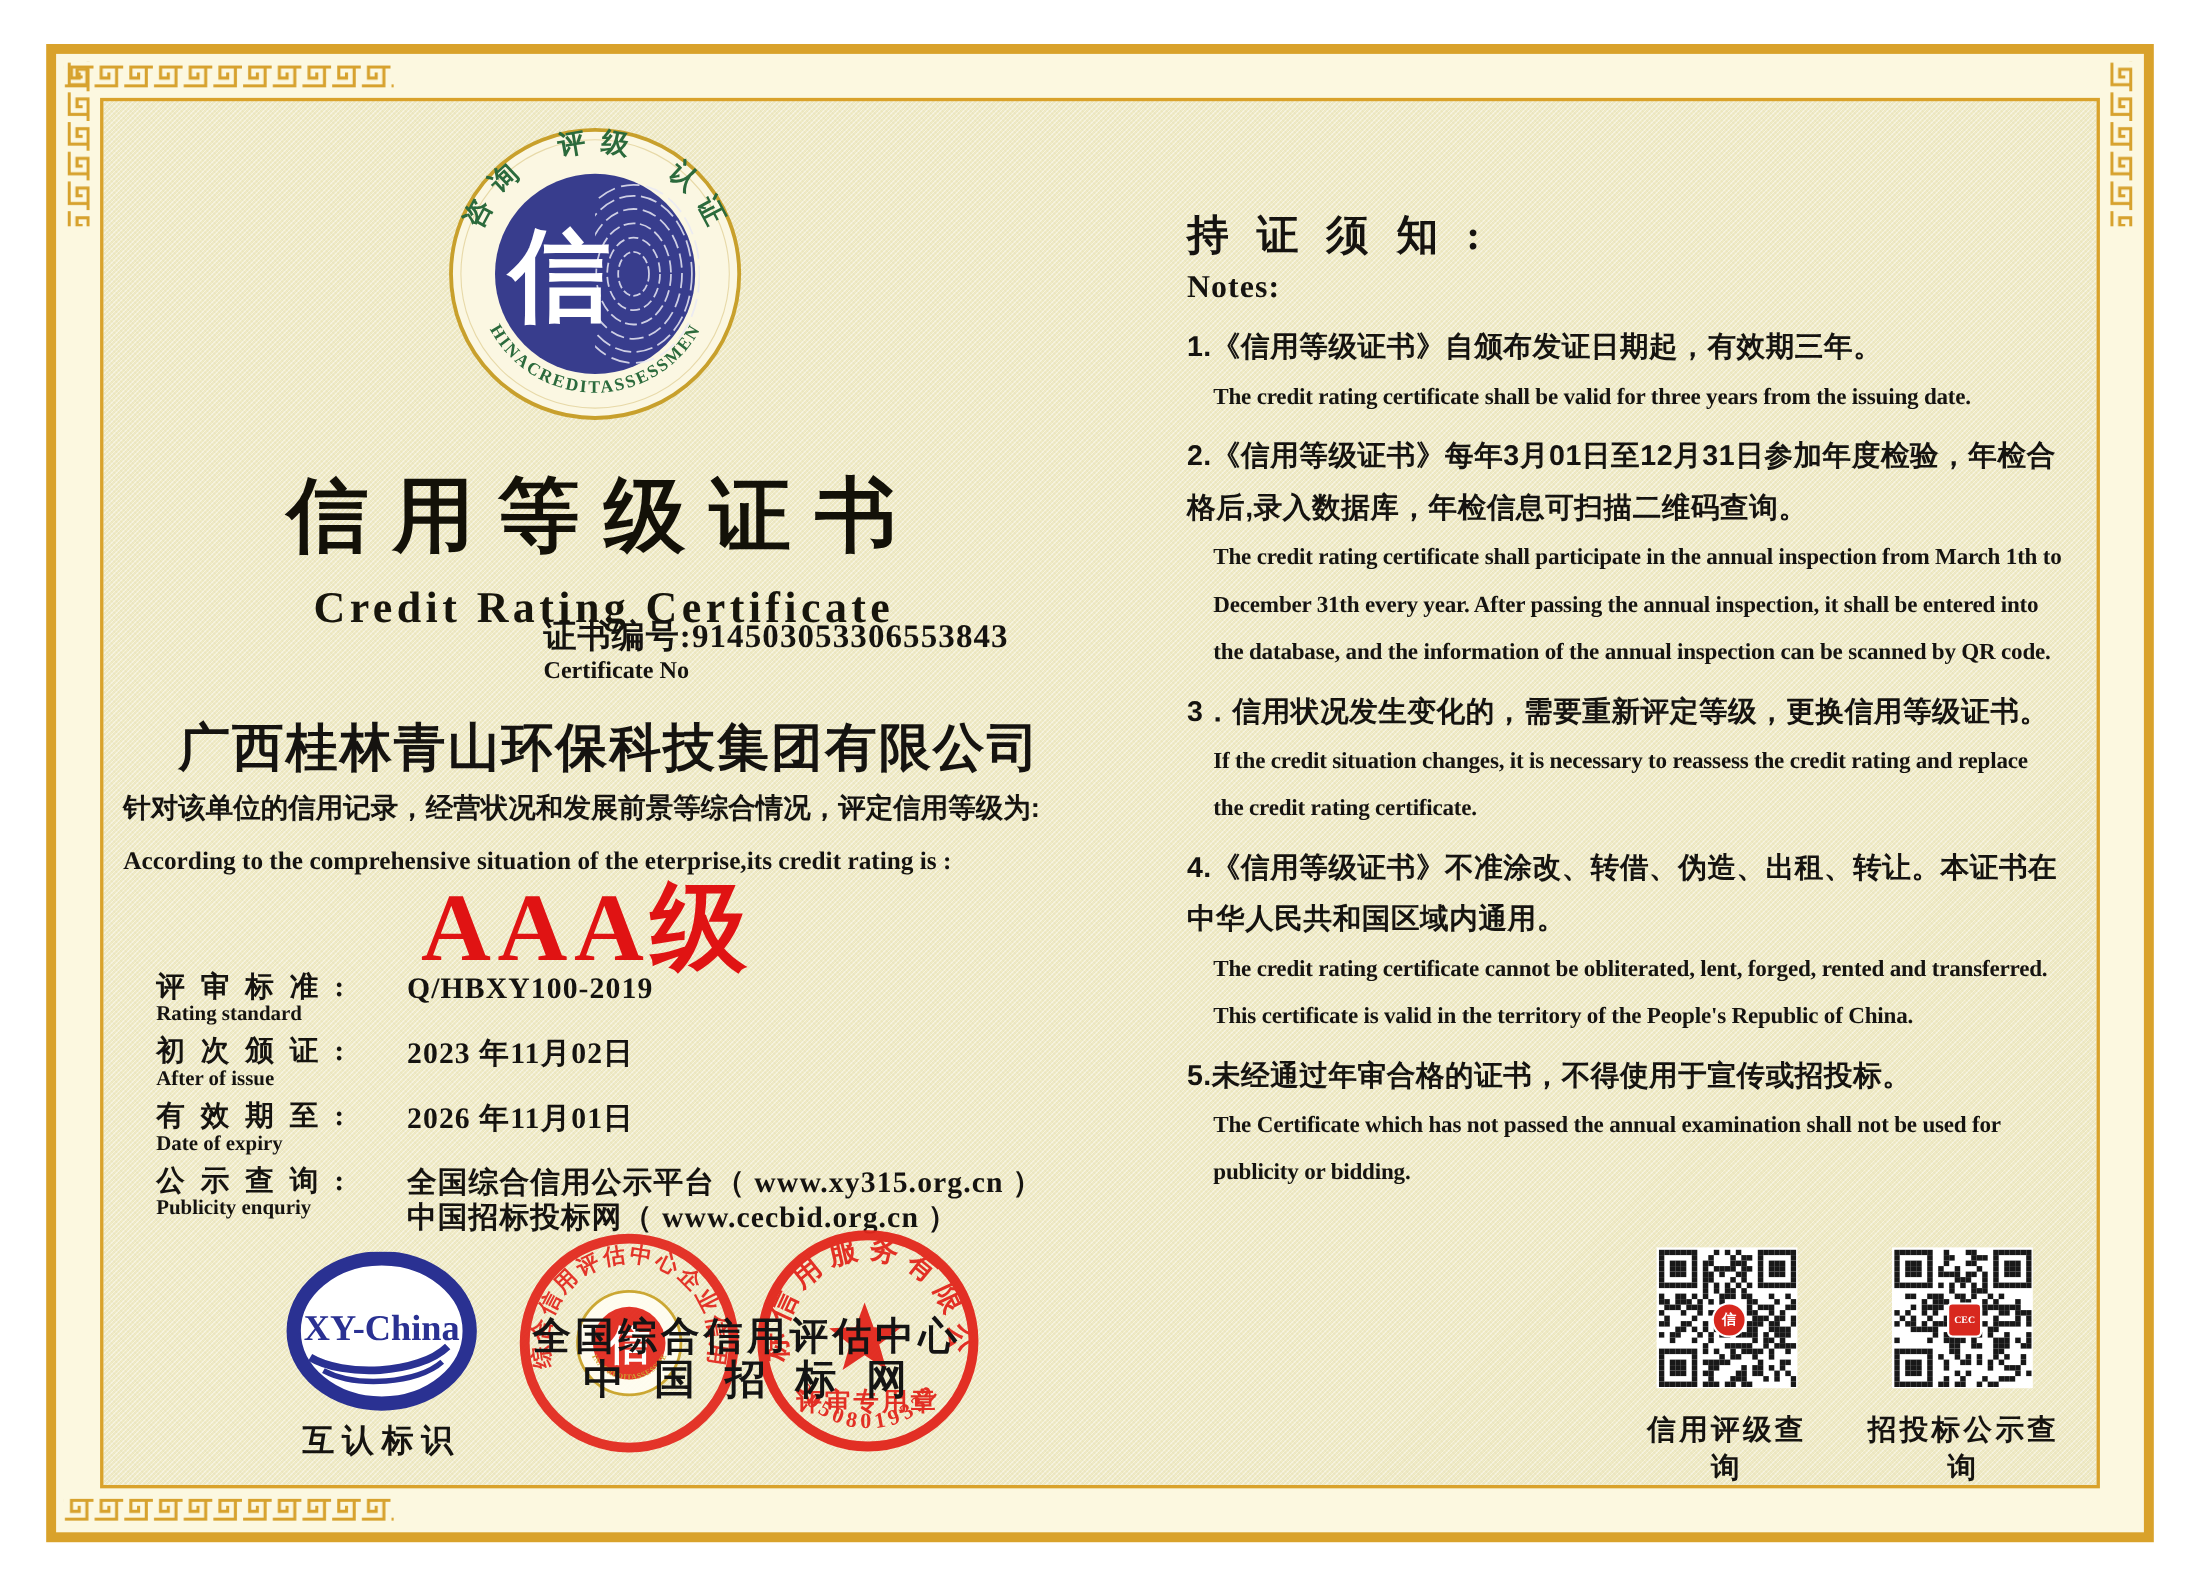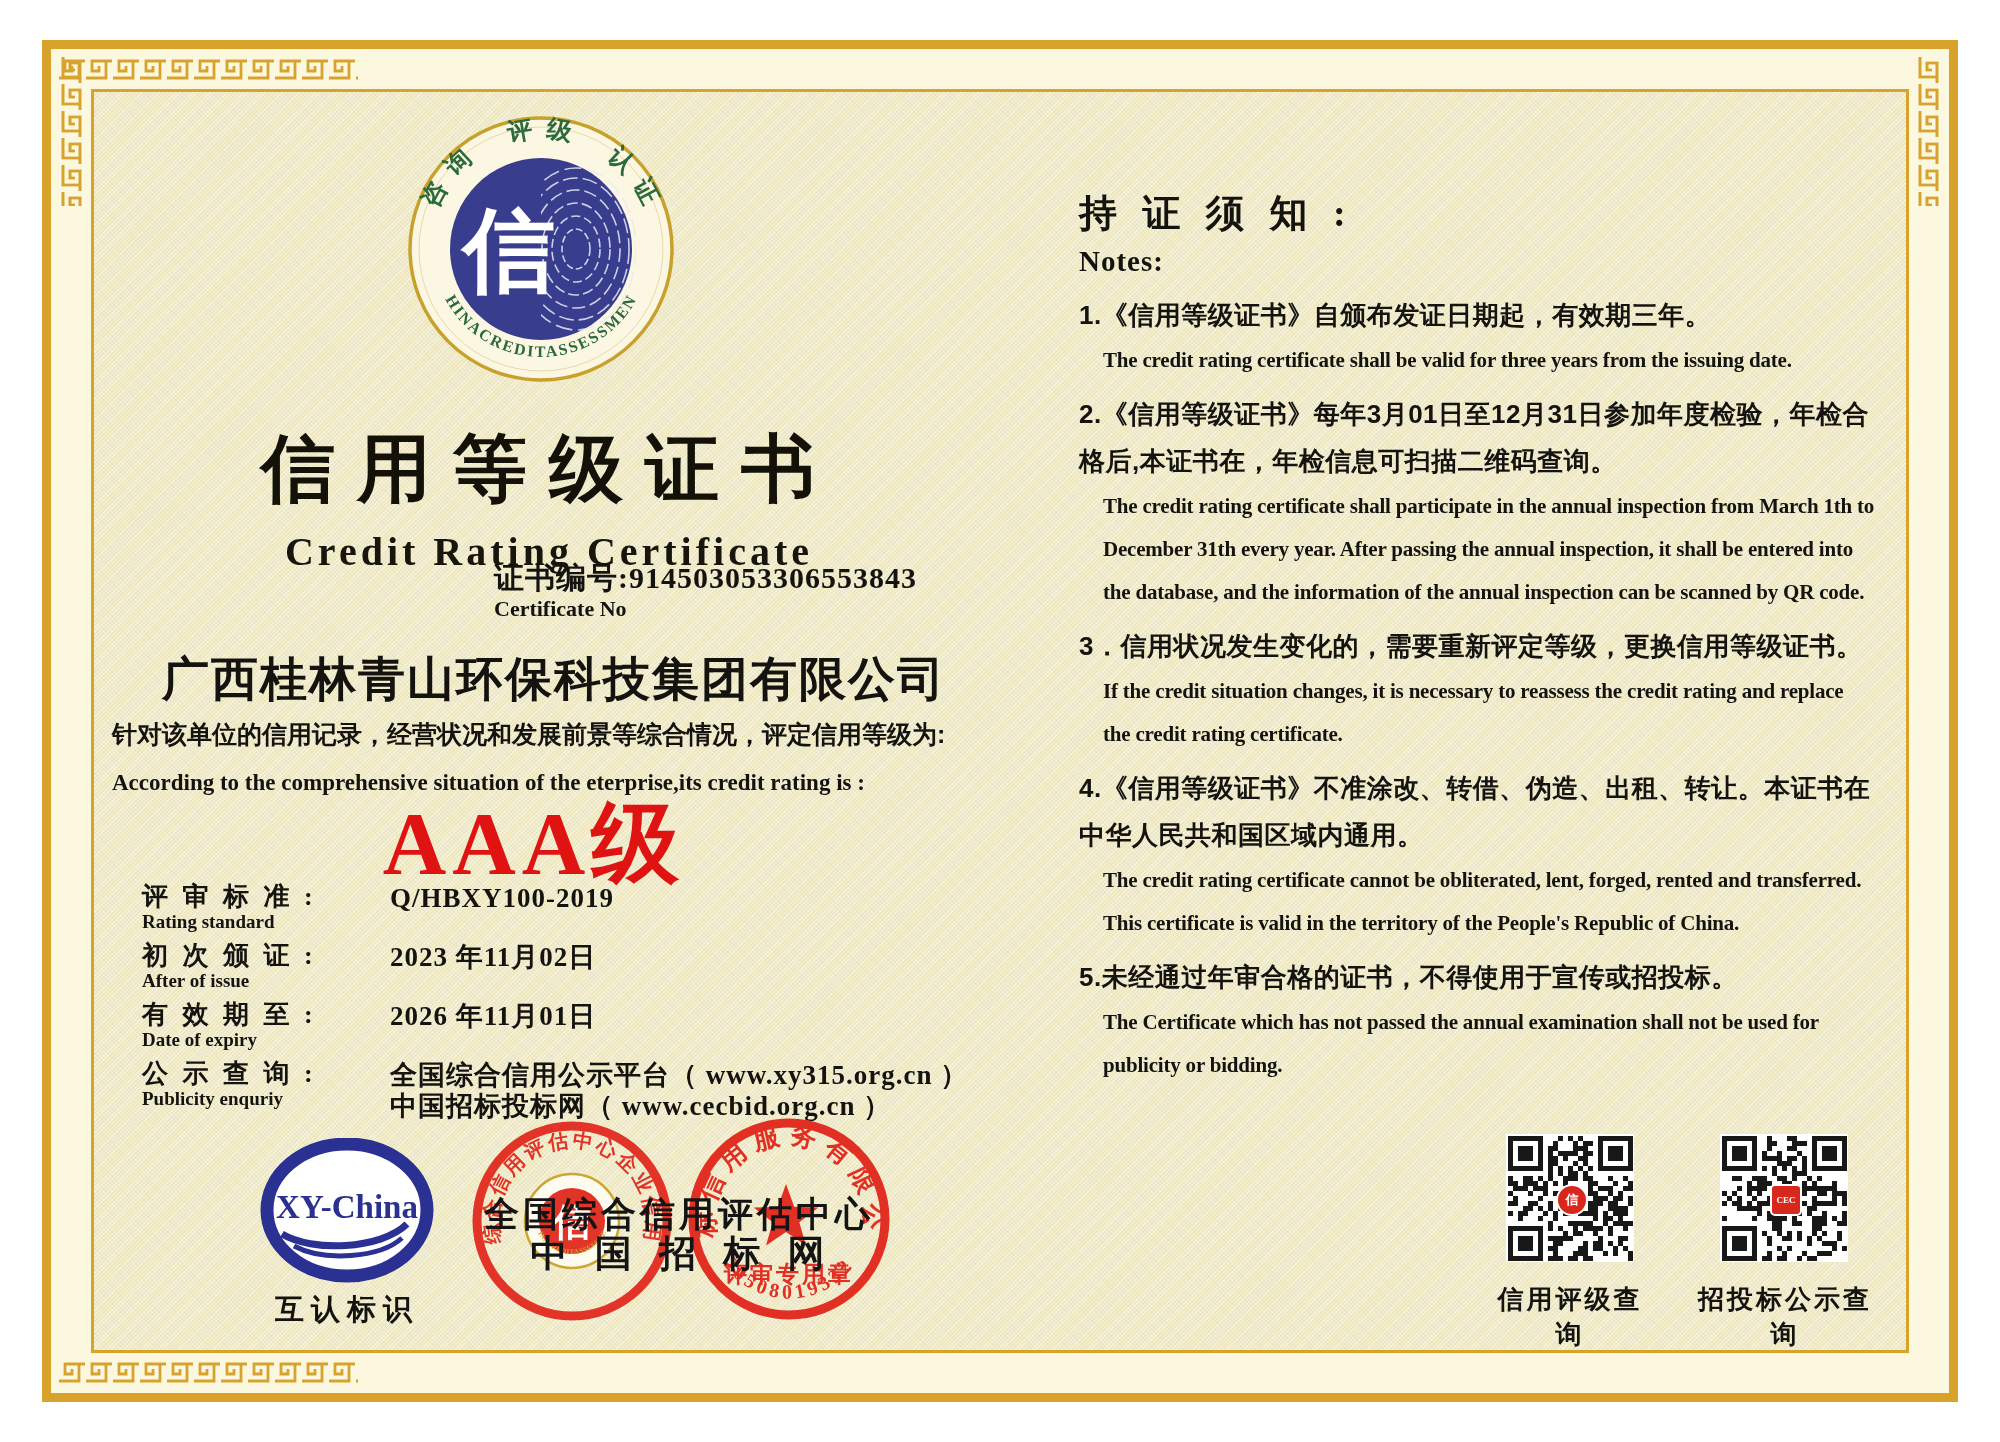--- a/index.html
+++ b/index.html
@@ -28,21 +28,21 @@
   .certno{left:400px;top:466px;font-size:30px;font-weight:bold;letter-spacing:1px;}
   .certno-en{left:400px;top:504px;font-size:22px;font-weight:bold;}
   .company{left:25px;top:556px;width:870px;text-align:center;font-size:47px;font-weight:bold;
            letter-spacing:2px;}
   .intro-cn{left:18px;top:626px;width:880px;font-size:25px;font-weight:bold;letter-spacing:0px;
             font-family:"Liberation Sans","DejaVu Sans",sans-serif;}
   .intro-en{left:18px;top:658px;width:880px;font-size:23px;font-weight:bold;margin-top:20px;}
   .rating{left:60px;top:692px;width:760px;text-align:center;font-size:88px;font-weight:bold;
           color:#e01313;letter-spacing:6px;}
   .fields{left:48px;top:790px;width:840px;}
-  .frow{display:flex;margin-bottom:9px;gap:20px;}
+  .frow{display:flex;margin-bottom:9px;}
   .flabel{width:228px;flex:0 0 228px;}
   .flabel .lcn{display:block;font-size:26px;font-weight:bold;letter-spacing:4px;line-height:29px;}
   .flabel .len{display:block;font-size:19px;font-weight:bold;line-height:21px;}
   .fvalue{font-size:27px;font-weight:bold;letter-spacing:1px;line-height:31px;padding-top:1px;}
   
   .xy-caption{left:158px;top:1198px;width:190px;text-align:center;font-size:29px;font-weight:bold;
               letter-spacing:7px;}
   
   .notes{left:985px;top:96px;width:812px;}
   .notes-title{font-size:38px;font-weight:bold;letter-spacing:8px;margin-bottom:6px;}
@@ -220,21 +220,21 @@
       <div class="abs notes">
         <div class="notes-title">持 证 须 知 :</div>
         <div class="notes-sub">Notes:</div>
         <div id="notes-items">
             <div class="nitem">
               <div class="cn">1.《信用等级证书》自颁布发证日期起，有效期三年。</div>
               <div class="en">The credit rating certificate shall be valid for three years from the issuing date.</div>
             </div>
             <div class="nitem">
               <div class="cn">2.《信用等级证书》每年3月01日至12月31日参加年度检验，年检合</div>
-              <div class="cn">格后,本证书在，年检信息可扫描二维码查询。</div>
+              <div class="cn">格后,录入数据库，年检信息可扫描二维码查询。</div>
               <div class="en">The credit rating certificate shall participate in the annual inspection from March 1th to</div>
               <div class="en">December 31th every year.  After passing the annual inspection, it shall be entered into</div>
               <div class="en">the database, and the information of the annual inspection can be scanned by QR code.</div>
             </div>
             <div class="nitem">
               <div class="cn">3．信用状况发生变化的，需要重新评定等级，更换信用等级证书。</div>
               <div class="en">If the credit situation changes, it is necessary to reassess the credit rating and replace</div>
               <div class="en">the credit rating certificate.</div>
             </div>
             <div class="nitem">

